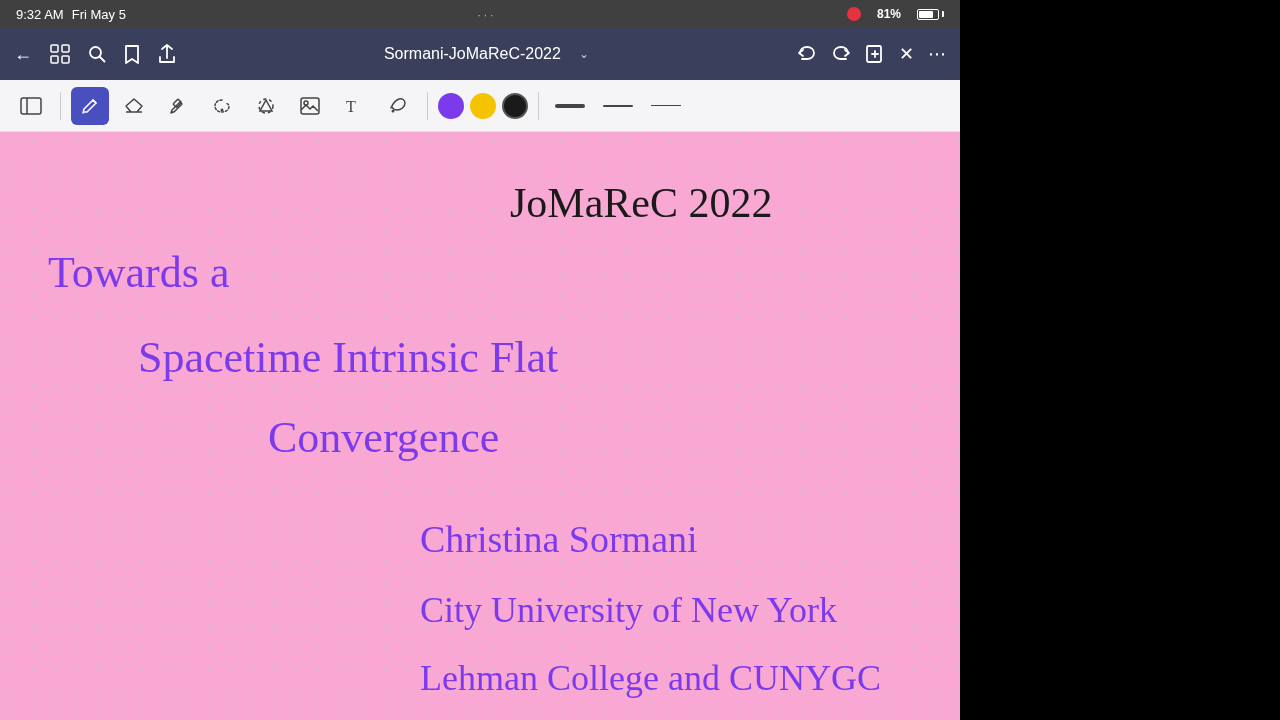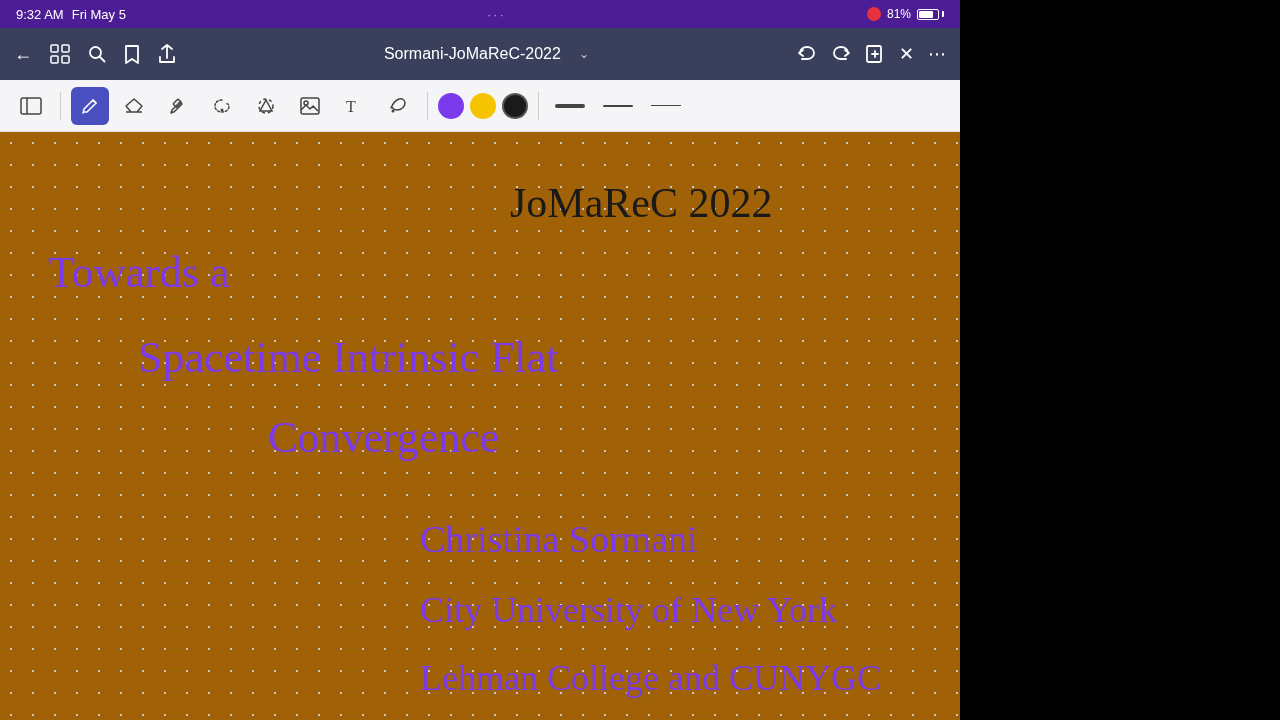--- a/index.html
+++ b/index.html
@@ -20,21 +20,21 @@
       height: 720px;
       display: flex;
       flex-direction: column;
       background: #fff;
     }
 
     
     .status-bar {
       width: 100%;
       height: 28px;
-      background: #4c1d95;
+      background: #404040;
       display: flex;
       align-items: center;
       justify-content: space-between;
       padding: 0 16px;
       flex-shrink: 0;
     }
 
     .status-left {
       display: flex;
       align-items: center;
@@ -46,23 +46,24 @@
 
     .status-center {
       color: #aaa;
       font-size: 13px;
       letter-spacing: 2px;
     }
 
     .status-right {
       display: flex;
       align-items: center;
-      gap: 6px;
+      gap: 16px;
       color: #fff;
       font-size: 12px;
+      font-weight: bold;
     }
 
     .recording-dot {
       width: 14px;
       height: 14px;
       background: #e5323e;
       border-radius: 50%;
     }
 
     .battery-icon {
@@ -220,21 +221,21 @@
 
     .line-thin {
       width: 30px;
       height: 1px;
       background: #444;
     }
 
     
     .canvas-area {
       flex: 1;
-      background: #a16207;
+      background: #f9a8d4;
       position: relative;
       overflow: hidden;
     }
 
     
     .canvas-area::before {
       content: '';
       position: absolute;
       inset: 0;
       background-image: radial-gradient(circle, #c8c8c8 1px, transparent 1px);

